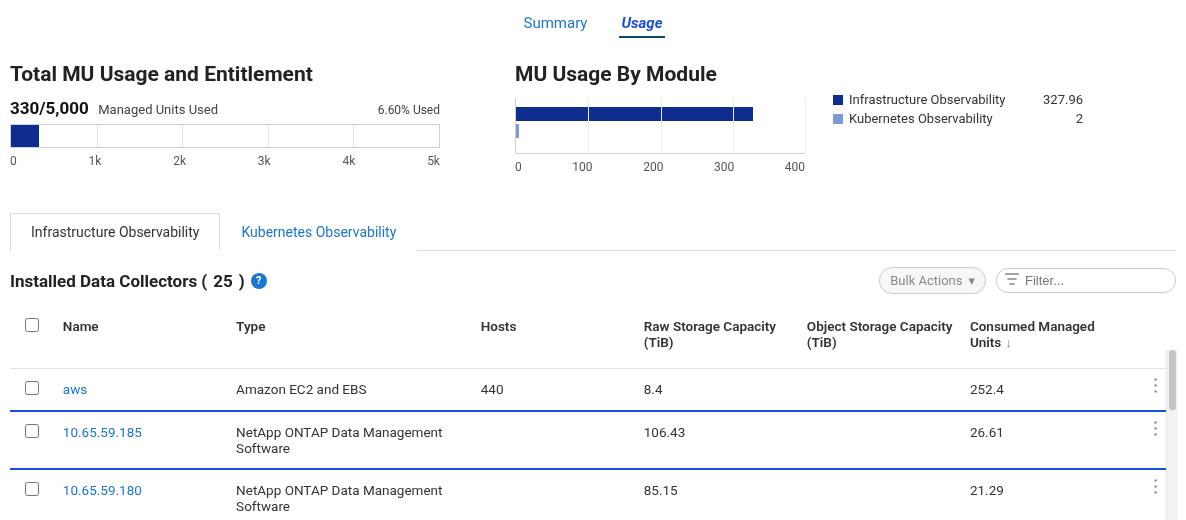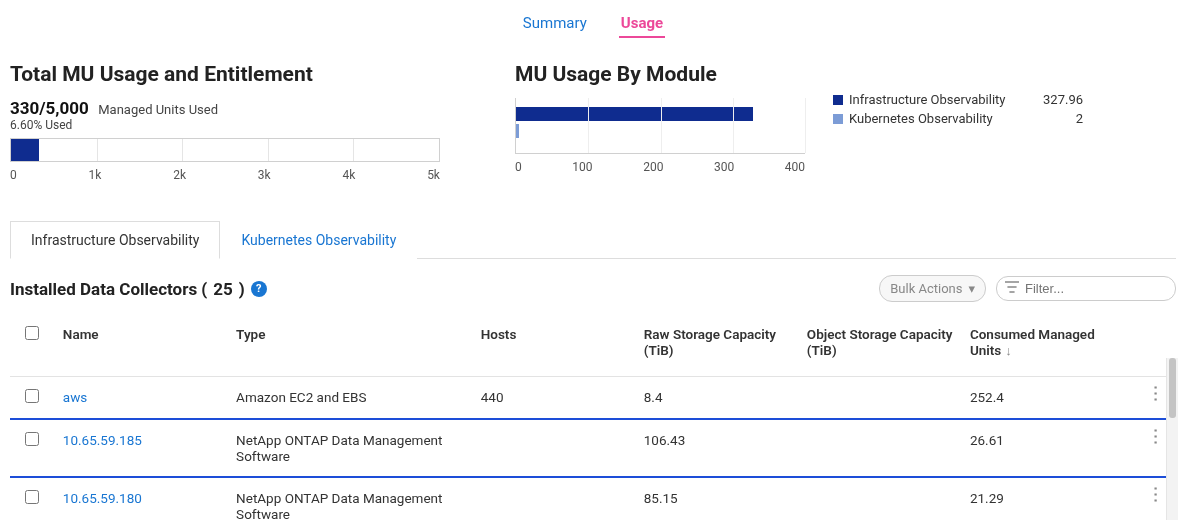--- a/index.html
+++ b/index.html
@@ -19,23 +19,24 @@
     gap: 30px;
     padding: 2px 0 6px;
   }
   .top-tab {
     font-size: 15px;
     padding: 4px 2px;
     cursor: pointer;
   }
   .top-tab.inactive { color: #1976d2; }
   .top-tab.active {
-    color: #ec4899;
+    color: #1d4ed8;
     font-weight: 700;
-    border-bottom: 2px solid #ec4899;
+    border-bottom: 2px solid #0c4a6e;
+    font-style: italic;
   }
 
   
   .charts-row {
     display: flex;
     gap: 60px;
     margin-top: 18px;
   }
   .chart-left { width: 430px; }
   .chart-right { flex: 1; display: flex; gap: 28px; padding-left: 15px; }
@@ -45,21 +46,20 @@
     font-weight: 700;
     color: #222;
     margin-bottom: 12px;
   }
 
   .usage-line {
     display: flex;
     justify-content: space-between;
     align-items: baseline;
     margin-bottom: 6px;
-    flex-direction: column;
   }
   .usage-big { font-size: 17px; font-weight: 700; color: #111; }
   .usage-sub { font-size: 13px; color: #444; margin-left: 6px; font-weight: 400; }
   .usage-pct { font-size: 12px; color: #444; }
 
   .bar-track {
     position: relative;
     height: 24px;
     border: 1px solid #d0d0d0;
     background: #fff;

